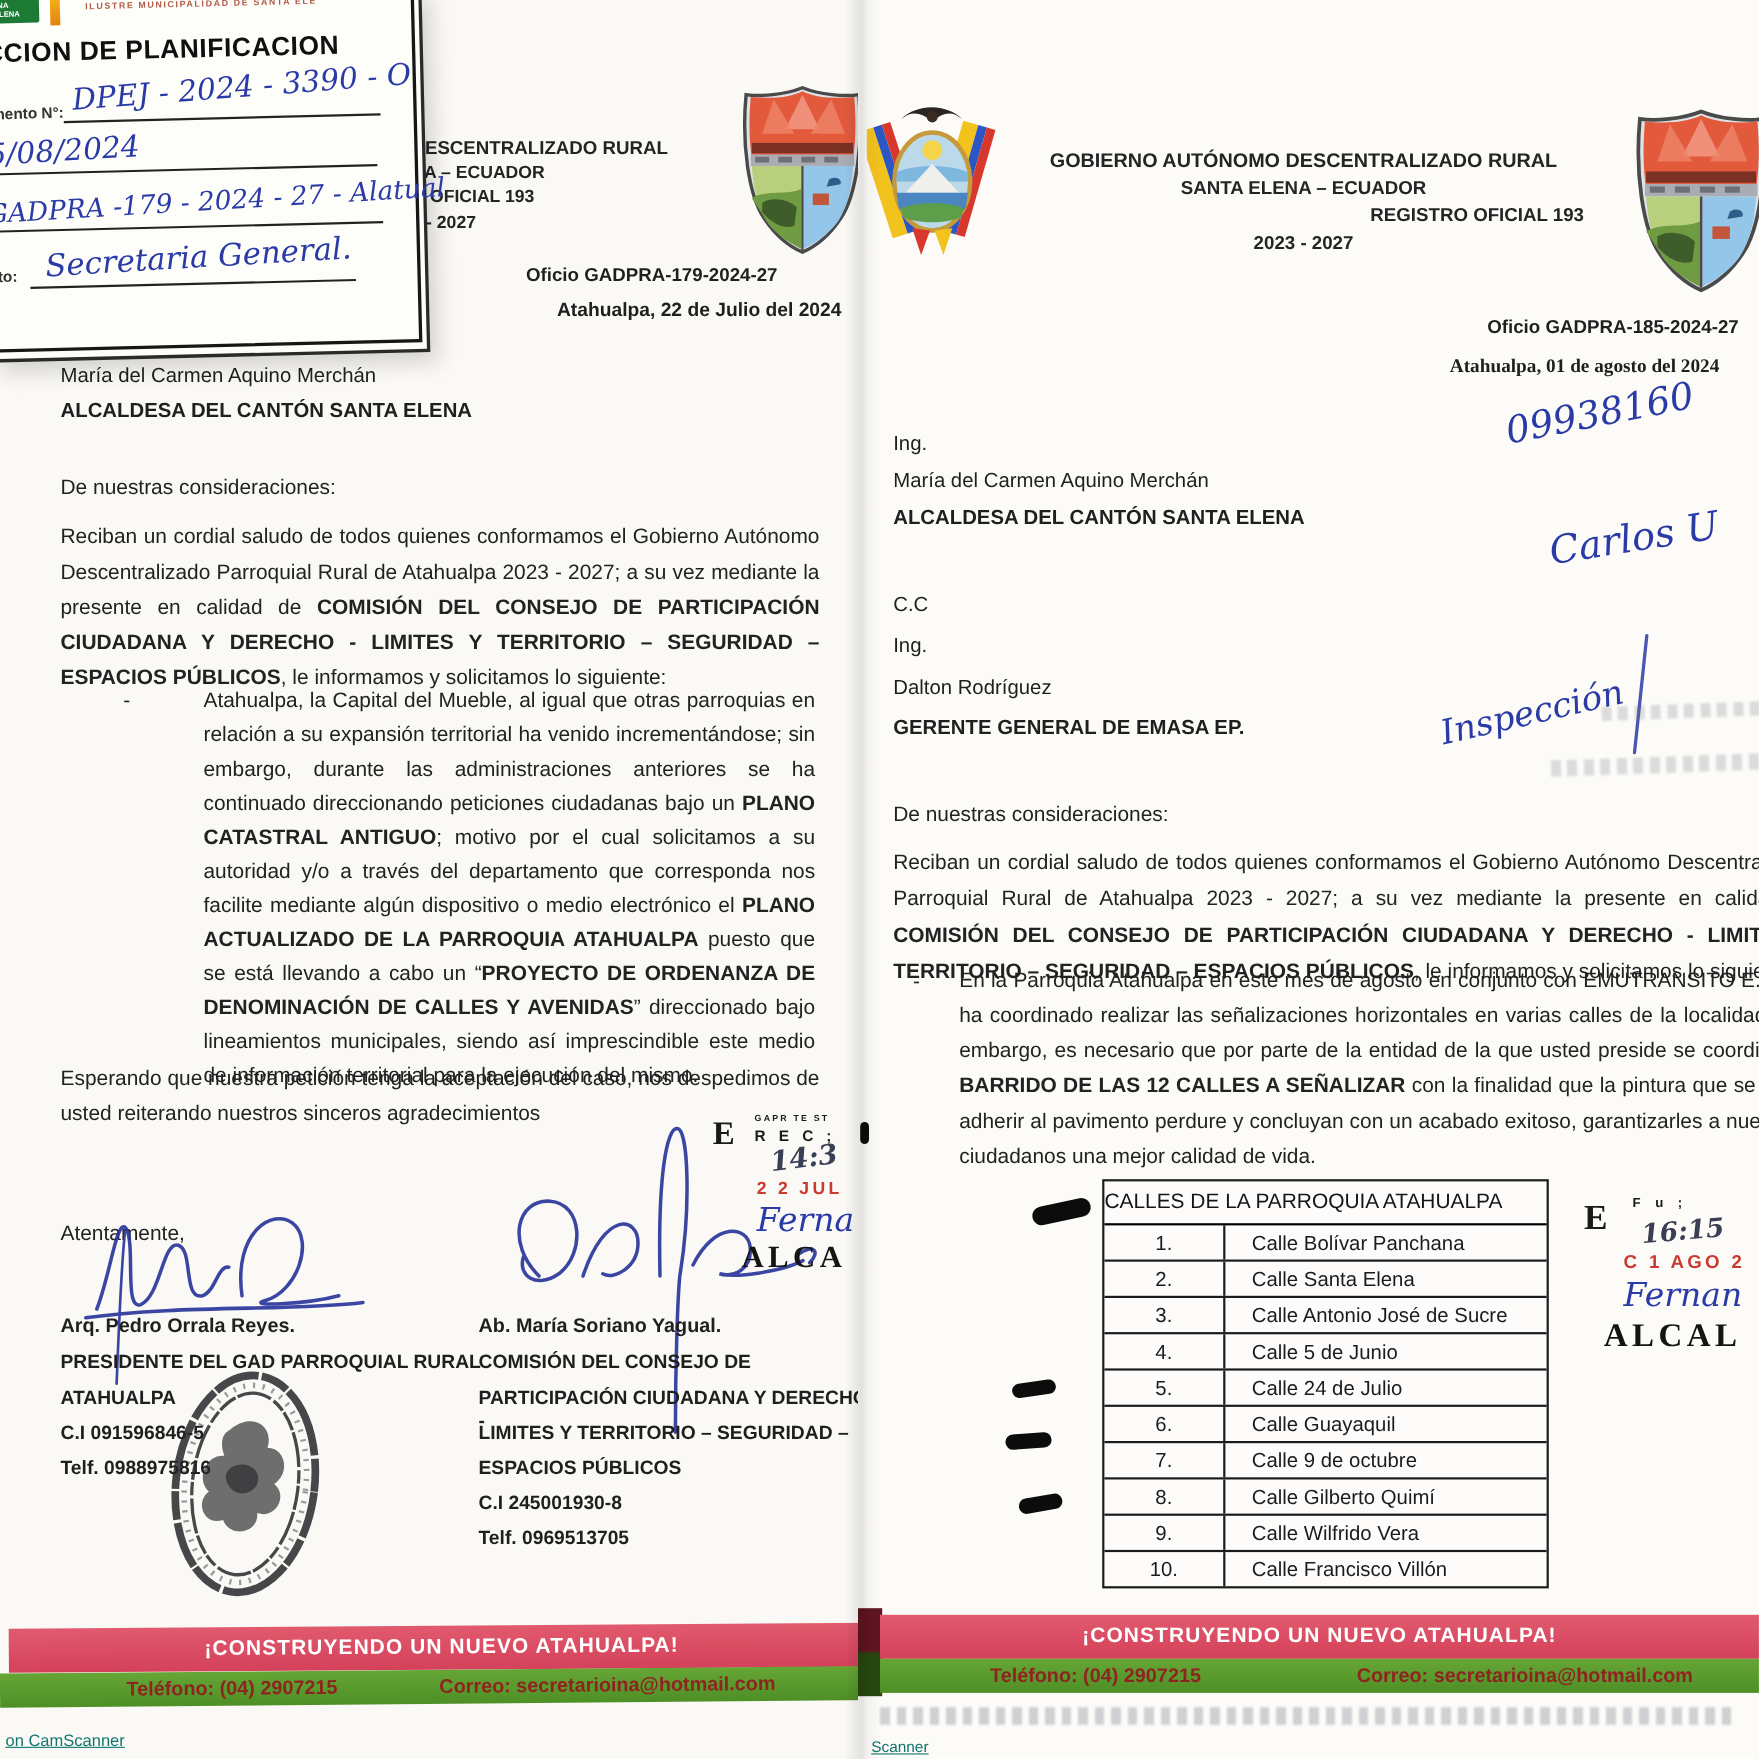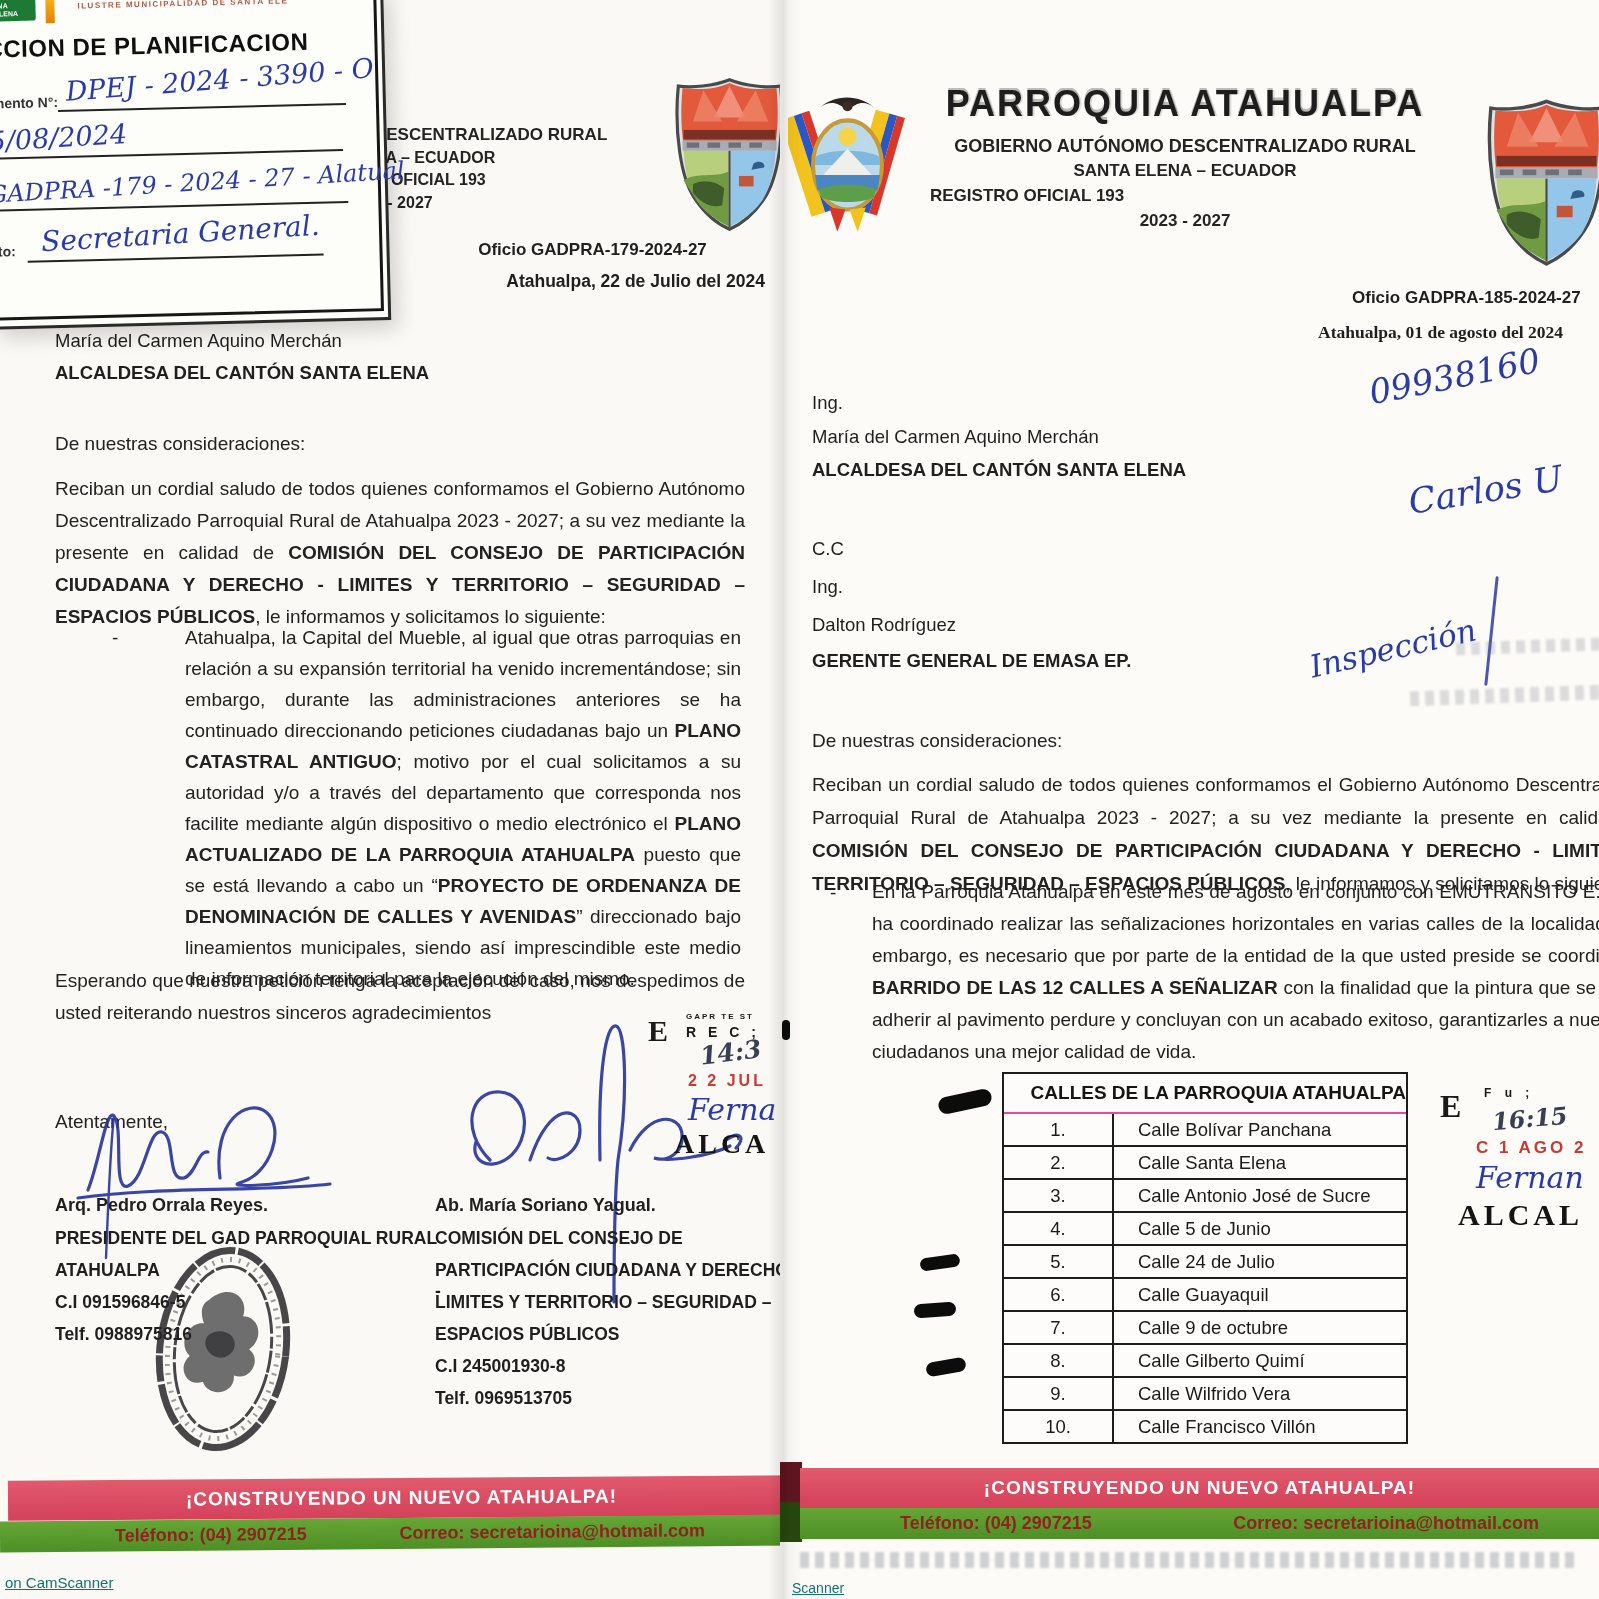--- a/index.html
+++ b/index.html
@@ -27,22 +27,22 @@
               line-height:8px;padding:3px 4px;border-radius:2px;}
   .logo-bar{position:absolute;background:linear-gradient(#f7b519,#e2820f);}
   .muni{font-size:8px;letter-spacing:1.5px;color:#b35a47;font-weight:bold;}
   
   .lt-title{font-size:41px;font-weight:bold;color:#2e2e2e;letter-spacing:1px;text-shadow:1px 0 0 rgba(45,45,45,.35);}
   .hsub{font-weight:bold;color:#242424;}
   .rt-title{font-size:36px;font-weight:bold;color:#1d1d1d;letter-spacing:2px;transform:scaleY(1.04);
             text-shadow:0 -3px 0 rgba(30,30,30,.28),2px 0 0 rgba(30,30,30,.14);}
   
   .tbl{position:absolute;left:1002px;top:1072px;width:402px;border:2.5px solid #1c1c1c;background:rgba(255,255,255,.4);}
-  .tbl-head{height:38px;line-height:38px;text-align:right;font-weight:bold;font-size:19px;color:#151515;
-            border-bottom:2px solid #ec4899;}
+  .tbl-head{height:38px;line-height:38px;text-align:left;font-weight:normal;font-size:19px;color:#151515;
+            border-bottom:2px solid #000000;}
   .trow{display:flex;height:31px;line-height:31px;border-bottom:2px solid #1c1c1c;font-size:18.5px;color:#1b1b1b;}
   .trow:last-child{border-bottom:none;}
   .tnum{width:108px;text-align:center;border-right:2.5px solid #1c1c1c;}
   .tname{flex:1;padding-left:24px;}
   
   .bar-red{position:absolute;background:linear-gradient(#e15a6e,#d4415a);display:flex;align-items:center;justify-content:center;}
   .bar-red span{color:#fff;font-weight:bold;font-size:19px;letter-spacing:1px;}
   .bar-green{position:absolute;background:linear-gradient(#66a636,#4e8f26);display:flex;align-items:center;}
   .bar-green span{color:#8e2420;font-weight:bold;font-size:18px;}
   .ink{position:absolute;background:#0c0c0c;border-radius:9px;}
@@ -214,26 +214,23 @@
         <path d="M26 66 C40 58 76 58 90 66 L90 74 L26 74 Z" fill="#7fb8df"></path>
         <circle cx="58" cy="46" r="9" fill="#f5d44a"></circle>
         <path d="M34 84 L58 58 L82 84 Z" fill="#efefec"></path>
         <path d="M26 84 L90 84 L88 98 C74 110 42 110 28 98 Z" fill="#4c86c0"></path>
         <path d="M30 98 C45 92 72 92 86 98 L84 106 C70 112 46 112 32 106 Z" fill="#5d9e4a"></path>
         <path d="M40 116 L48 140 L56 118 Z" fill="#d8372c"></path>
         <path d="M60 118 L68 140 L76 116 Z" fill="#f2c21d"></path>
       </svg>
     </div>
 
-    <div class="abs" style="left:150px;top:88px;width:510px;height:46px;overflow:hidden;text-align:center;">
-      <div class="rt-title" style="margin-top:-5px;">PARROQUIA ATAHUALPA</div>
-    </div>
     <div class="abs hsub" style="left:150px;top:136px;width:510px;text-align:center;font-size:18px;">GOBIERNO AUTÓNOMO DESCENTRALIZADO RURAL</div>
     <div class="abs hsub" style="left:150px;top:161px;width:510px;text-align:center;font-size:17px;">SANTA ELENA – ECUADOR</div>
-    <div class="abs hsub" style="left:150px;top:186px;width:510px;text-align:left;font-size:17px;">REGISTRO OFICIAL 193</div>
+    <div class="abs hsub" style="left:150px;top:186px;width:510px;text-align:right;font-size:17px;">REGISTRO OFICIAL 193</div>
     <div class="abs hsub" style="left:150px;top:211px;width:510px;text-align:center;font-size:17px;">2023 - 2027</div>
 
     <div class="abs" style="left:704px;top:96px;width:125px;height:172px;">
       <svg viewBox="0 0 110 150" width="125" height="172">
         <path d="M55 4 C70 10 92 12 104 10 C108 52 102 98 88 118 C76 136 62 144 55 147 C48 144 34 136 22 118 C8 98 2 52 6 10 C18 12 40 10 55 4 Z" fill="#dde3e6" stroke="#4a4a4a" stroke-width="3"></path>
         <path d="M10 12 C30 14 45 12 55 7 C65 12 80 14 100 12 C102 36 101 52 99 66 L11 66 C9 52 8 36 10 12 Z" fill="#e2593c"></path>
         <path d="M55 10 L70 40 L40 40 Z" fill="#f0907a"></path>
         <path d="M30 14 L48 44 L20 44 Z" fill="#ef8468" opacity=".8"></path>
         <path d="M80 14 L92 44 L62 44 Z" fill="#ef8468" opacity=".8"></path>
         <rect x="11" y="52" width="88" height="9" fill="#7c3024"></rect>

